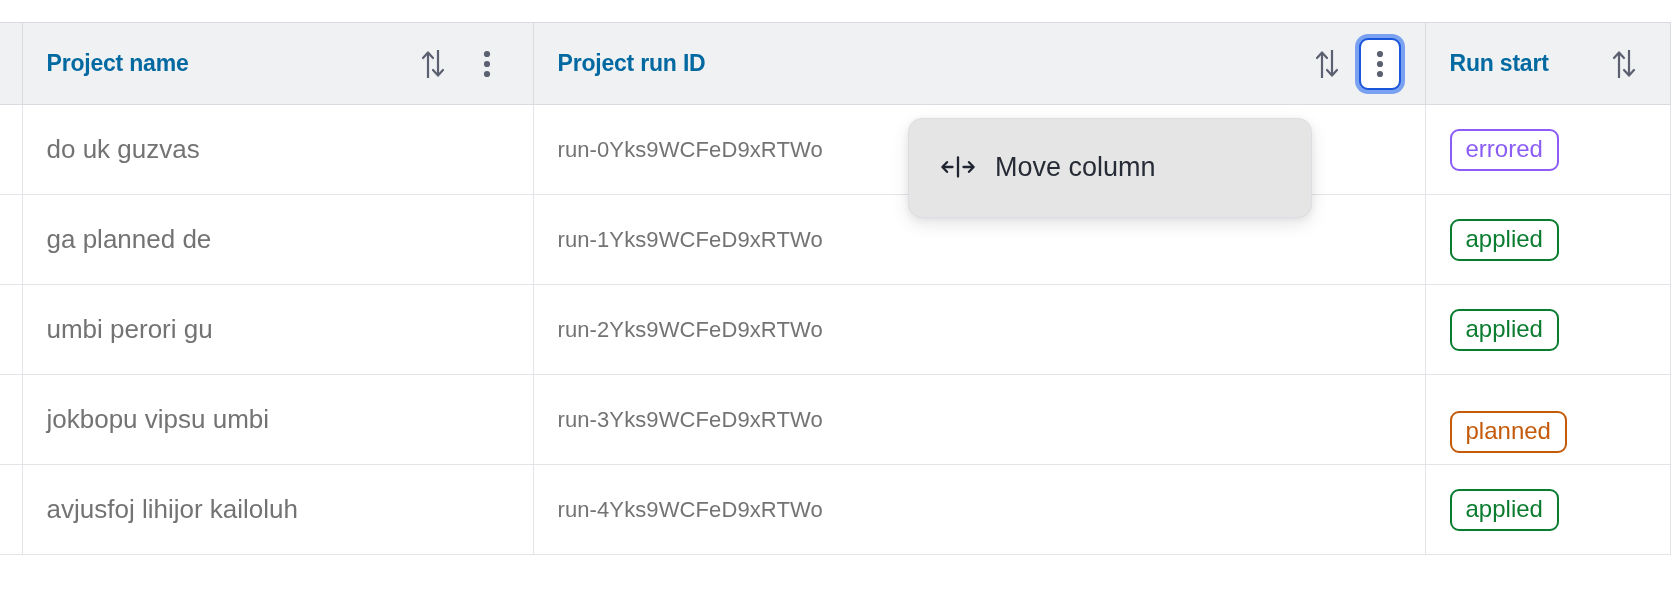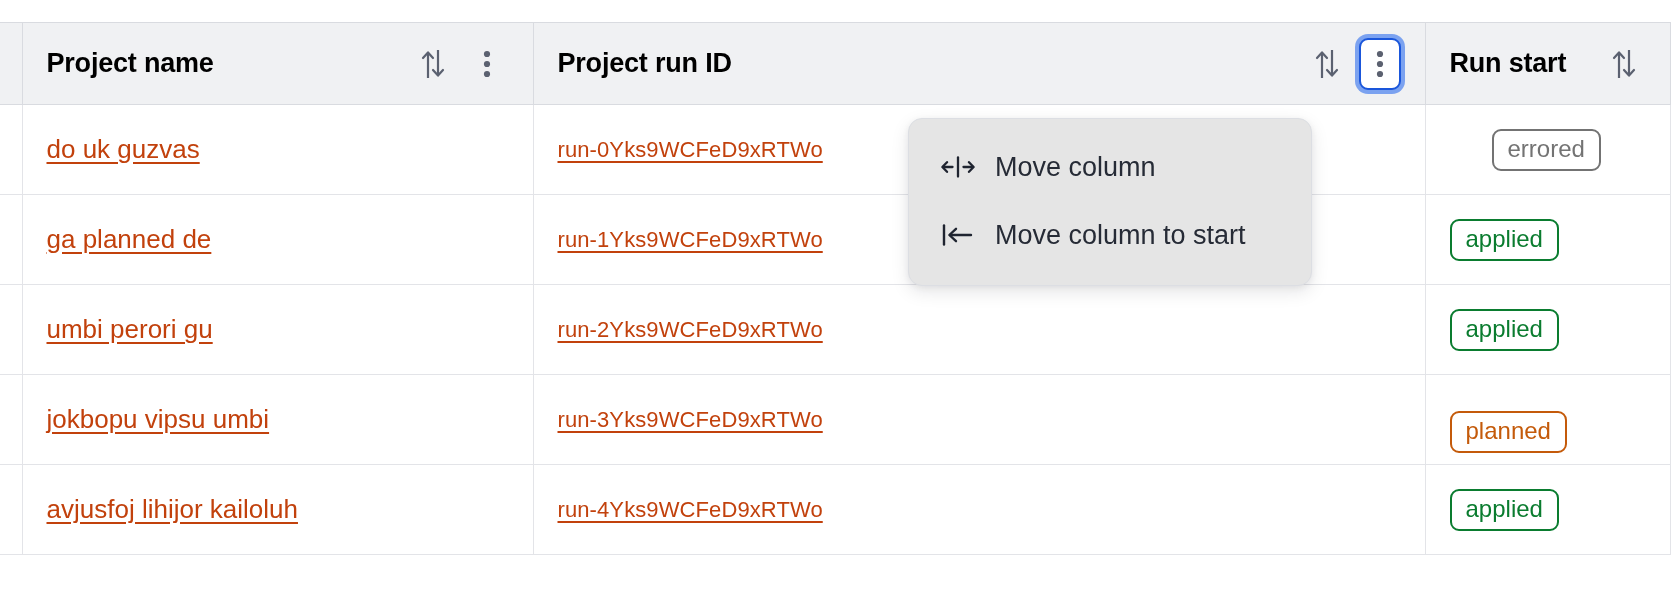--- a/index.html
+++ b/index.html
@@ -67,23 +67,23 @@
   tbody td.gutter-cell { padding: 0; }
 
   .head-inner {
     display: flex;
     align-items: center;
     justify-content: space-between;
     width: 100%;
     height: 100%;
   }
   .head-title {
-    font-size: 27px;
+    font-size: 23px;
     font-weight: bold;
-    color: #000000;
+    color: #0369a1;
     letter-spacing: -0.2px;
     white-space: nowrap;
   }
   .head-tools {
     display: flex;
     align-items: center;
     gap: 10px;
     flex: 0 0 auto;
   }
 
@@ -106,43 +106,42 @@
     border: 2px solid #1a56db;
     box-shadow: 0 0 0 4px #7ba2f0;
     width: 42px;
     height: 52px;
     border-radius: 9px;
     box-sizing: border-box;
   }
 
   
   .cell-link {
-    color: #c2410c;
-    text-decoration: underline;
+    color: #737373;
     text-underline-offset: 4px;
     font-size: 26px;
     white-space: nowrap;
     cursor: pointer;
   }
   .cell-link.mono {
     font-size: 22px;
     letter-spacing: 0.1px;
   }
 
   
   .badge {
     display: inline-block;
     border: 2px solid currentColor;
     border-radius: 9px;
     padding: 6px 14px 8px;
     font-size: 24px;
     line-height: 1;
     white-space: nowrap;
   }
-  .badge.errored { color: #737373; margin-left: 42px; }
+  .badge.errored { color: #8b5cf6; }
   .badge.applied { color: #0a7c2f; }
   .badge.planned { color: #c45a0a; margin-top: 24px; }
 
   
   .menu {
     position: absolute;
     left: 908px;
     top: 118px;
     width: 404px;
     background: #e5e5e5;
@@ -335,26 +334,16 @@
           <path d="M17 1.5V20.5" stroke="#1f2430" stroke-width="2.3" stroke-linecap="round"></path>
           <path d="M11.5 11H2.2" stroke="#1f2430" stroke-width="2.3" stroke-linecap="round"></path>
           <path d="M6 6.2L1.4 11L6 15.8" stroke="#1f2430" stroke-width="2.3" stroke-linecap="round" stroke-linejoin="round"></path>
           <path d="M22.5 11H31.8" stroke="#1f2430" stroke-width="2.3" stroke-linecap="round"></path>
           <path d="M28 6.2L32.6 11L28 15.8" stroke="#1f2430" stroke-width="2.3" stroke-linecap="round" stroke-linejoin="round"></path>
         </svg>
       </span>
       <span class="menu-label">Move column</span>
     </div>
 
-    <div class="menu-item">
-      <span class="menu-icon">
-        <svg width="34" height="22" viewBox="0 0 34 22" fill="none">
-          <path d="M3 1.5V20.5" stroke="#1f2430" stroke-width="2.4" stroke-linecap="round"></path>
-          <path d="M30 11H9" stroke="#1f2430" stroke-width="2.4" stroke-linecap="round"></path>
-          <path d="M15 4.8L8.4 11L15 17.2" stroke="#1f2430" stroke-width="2.4" stroke-linecap="round" stroke-linejoin="round"></path>
-        </svg>
-      </span>
-      <span class="menu-label">Move column to start</span>
-    </div>
 
   </div>
 
 </div>
 
 </body></html>

